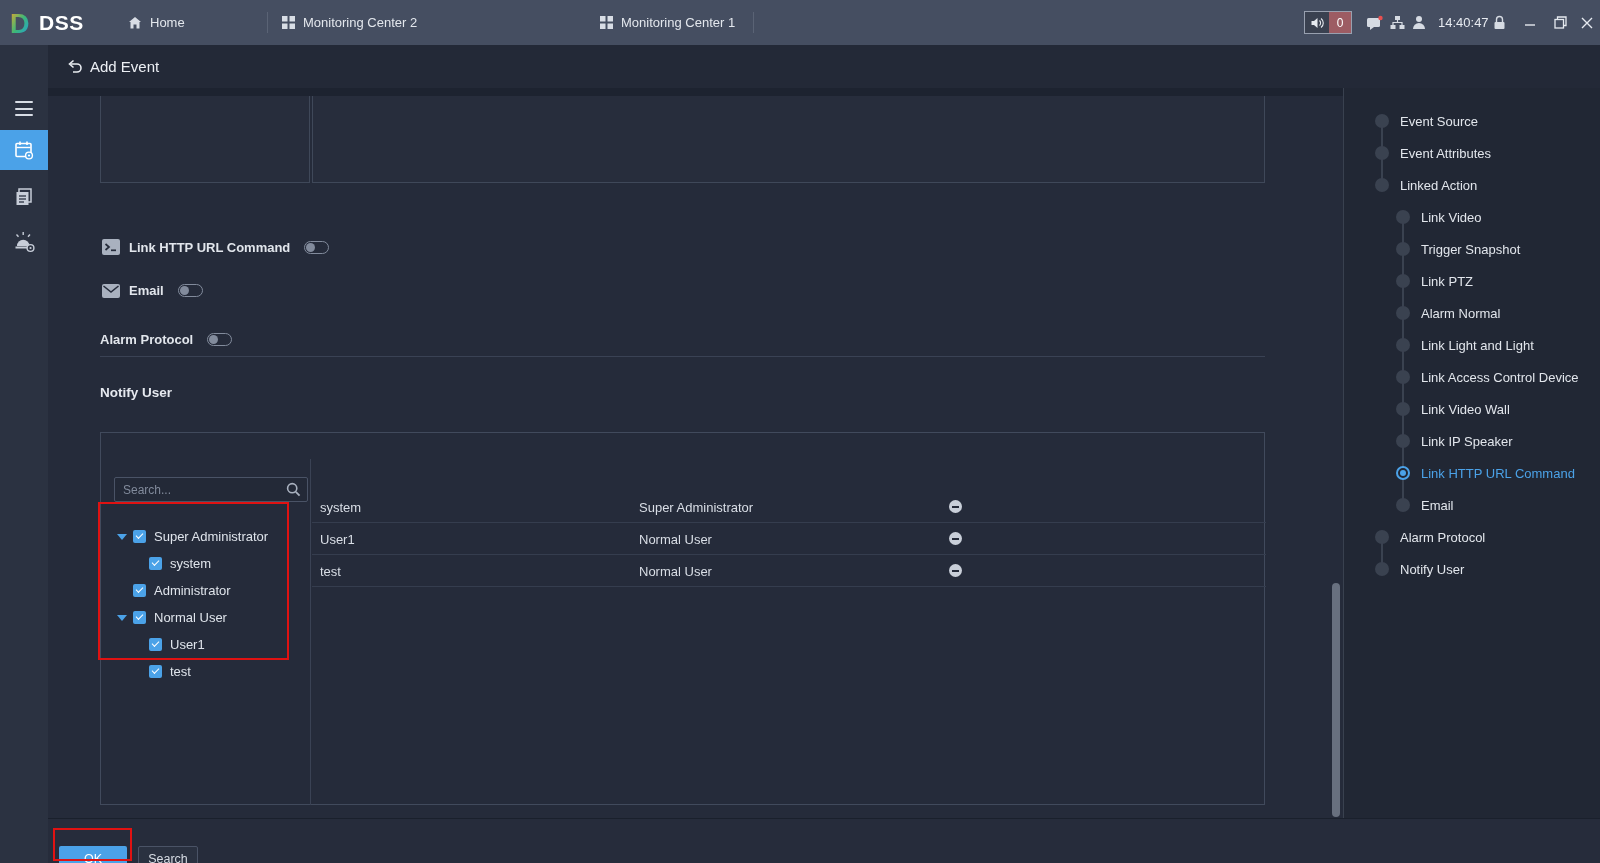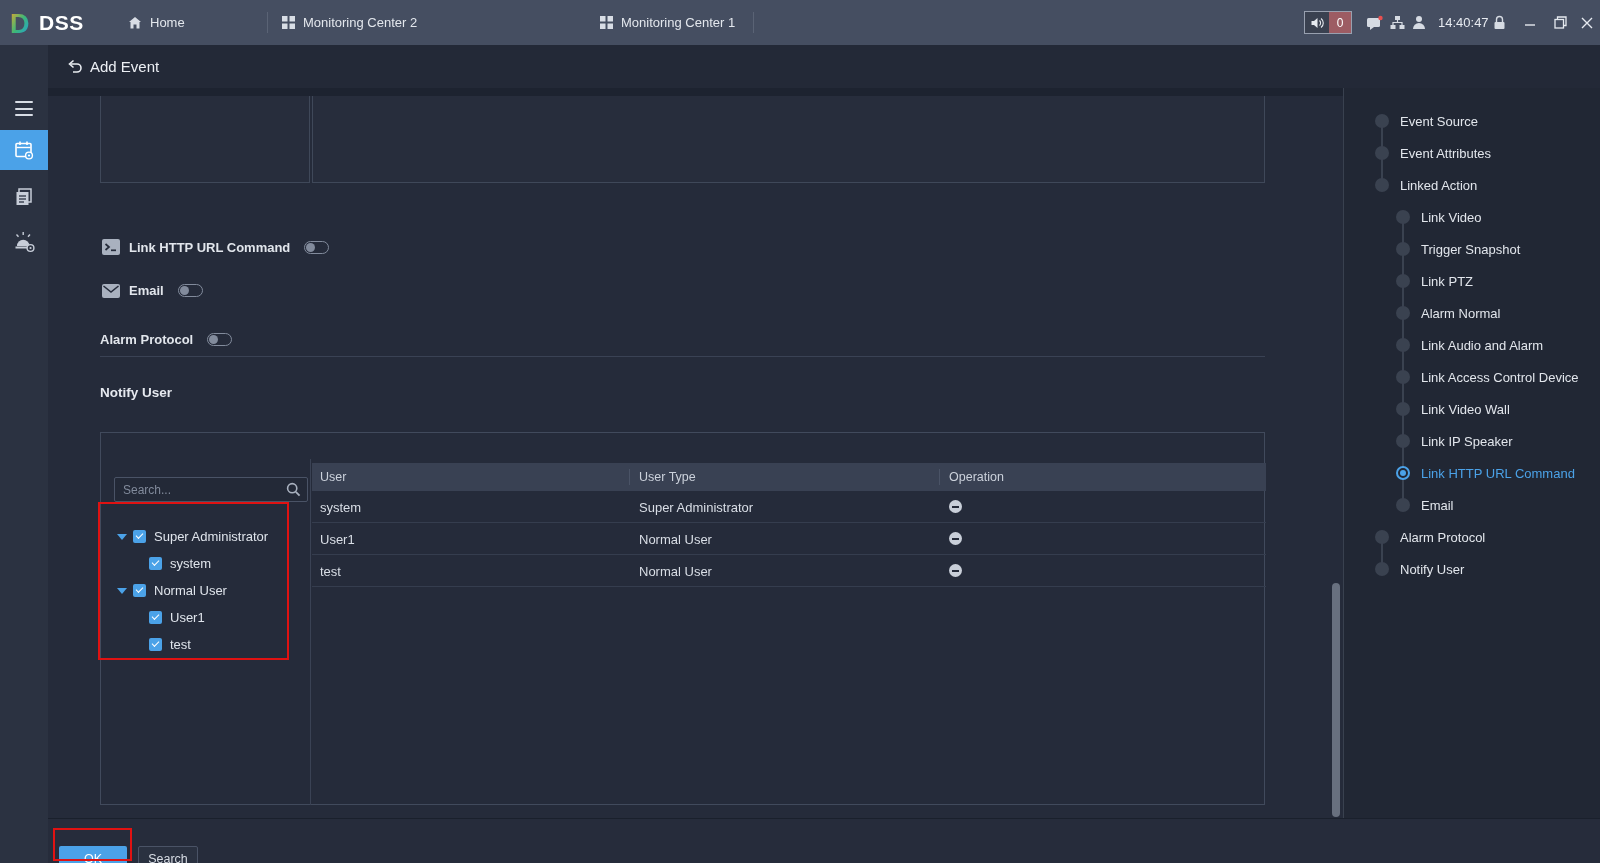--- a/index.html
+++ b/index.html
@@ -339,43 +339,40 @@
           <div class="tree-row lvl1">
             <div class="tree-arrow"></div>
             <div class="checkbox checked"></div>
             <div class="tree-label">Super Administrator</div>
           </div>
           <div class="tree-row lvl2">
             <div class="checkbox checked"></div>
             <div class="tree-label">system</div>
           </div>
           <div class="tree-row lvl1">
+            <div class="checkbox checked"></div>
+            <div class="tree-label">Administrator</div>
+          </div>
+          <div class="tree-row lvl1">
             <div class="tree-arrow"></div>
             <div class="checkbox checked"></div>
             <div class="tree-label">Normal User</div>
           </div>
           <div class="tree-row lvl2">
             <div class="checkbox checked"></div>
             <div class="tree-label">User1</div>
           </div>
           <div class="tree-row lvl2">
             <div class="checkbox checked"></div>
             <div class="tree-label">test</div>
           </div>
         </div>
     </div>
 
     <div class="right-col">
-      <div class="col-header">
-        <span class="hlabel hl-user">User</span>
-        <span class="hsep hs-1"></span>
-        <span class="hlabel hl-type">User Type</span>
-        <span class="hsep hs-2"></span>
-        <span class="hlabel hl-op">Operation</span>
-      </div>
       <div class="table-body">
           <div class="sel-row">
             <div class="cell cell-user">system</div>
             <div class="cell cell-type">Super Administrator</div>
             <div class="cell cell-op">
               <div class="minus-btn"></div>
             </div>
           </div>
           <div class="sel-row">
             <div class="cell cell-user">User1</div>
@@ -429,21 +426,21 @@
         <div class="nav-label">Link PTZ</div>
       </div>
       <div class="nav-item lvl2" style="top: 209px;">
         <div class="nav-line"></div>
         <div class="nav-dot"></div>
         <div class="nav-label">Alarm Normal</div>
       </div>
       <div class="nav-item lvl2" style="top: 241px;">
         <div class="nav-line"></div>
         <div class="nav-dot"></div>
-        <div class="nav-label">Link Audio and Alarm</div>
+        <div class="nav-label">Link Light and Light</div>
       </div>
       <div class="nav-item lvl2" style="top: 273px;">
         <div class="nav-line"></div>
         <div class="nav-dot"></div>
         <div class="nav-label">Link Access Control Device</div>
       </div>
       <div class="nav-item lvl2" style="top: 305px;">
         <div class="nav-line"></div>
         <div class="nav-dot"></div>
         <div class="nav-label">Link Video Wall</div>

